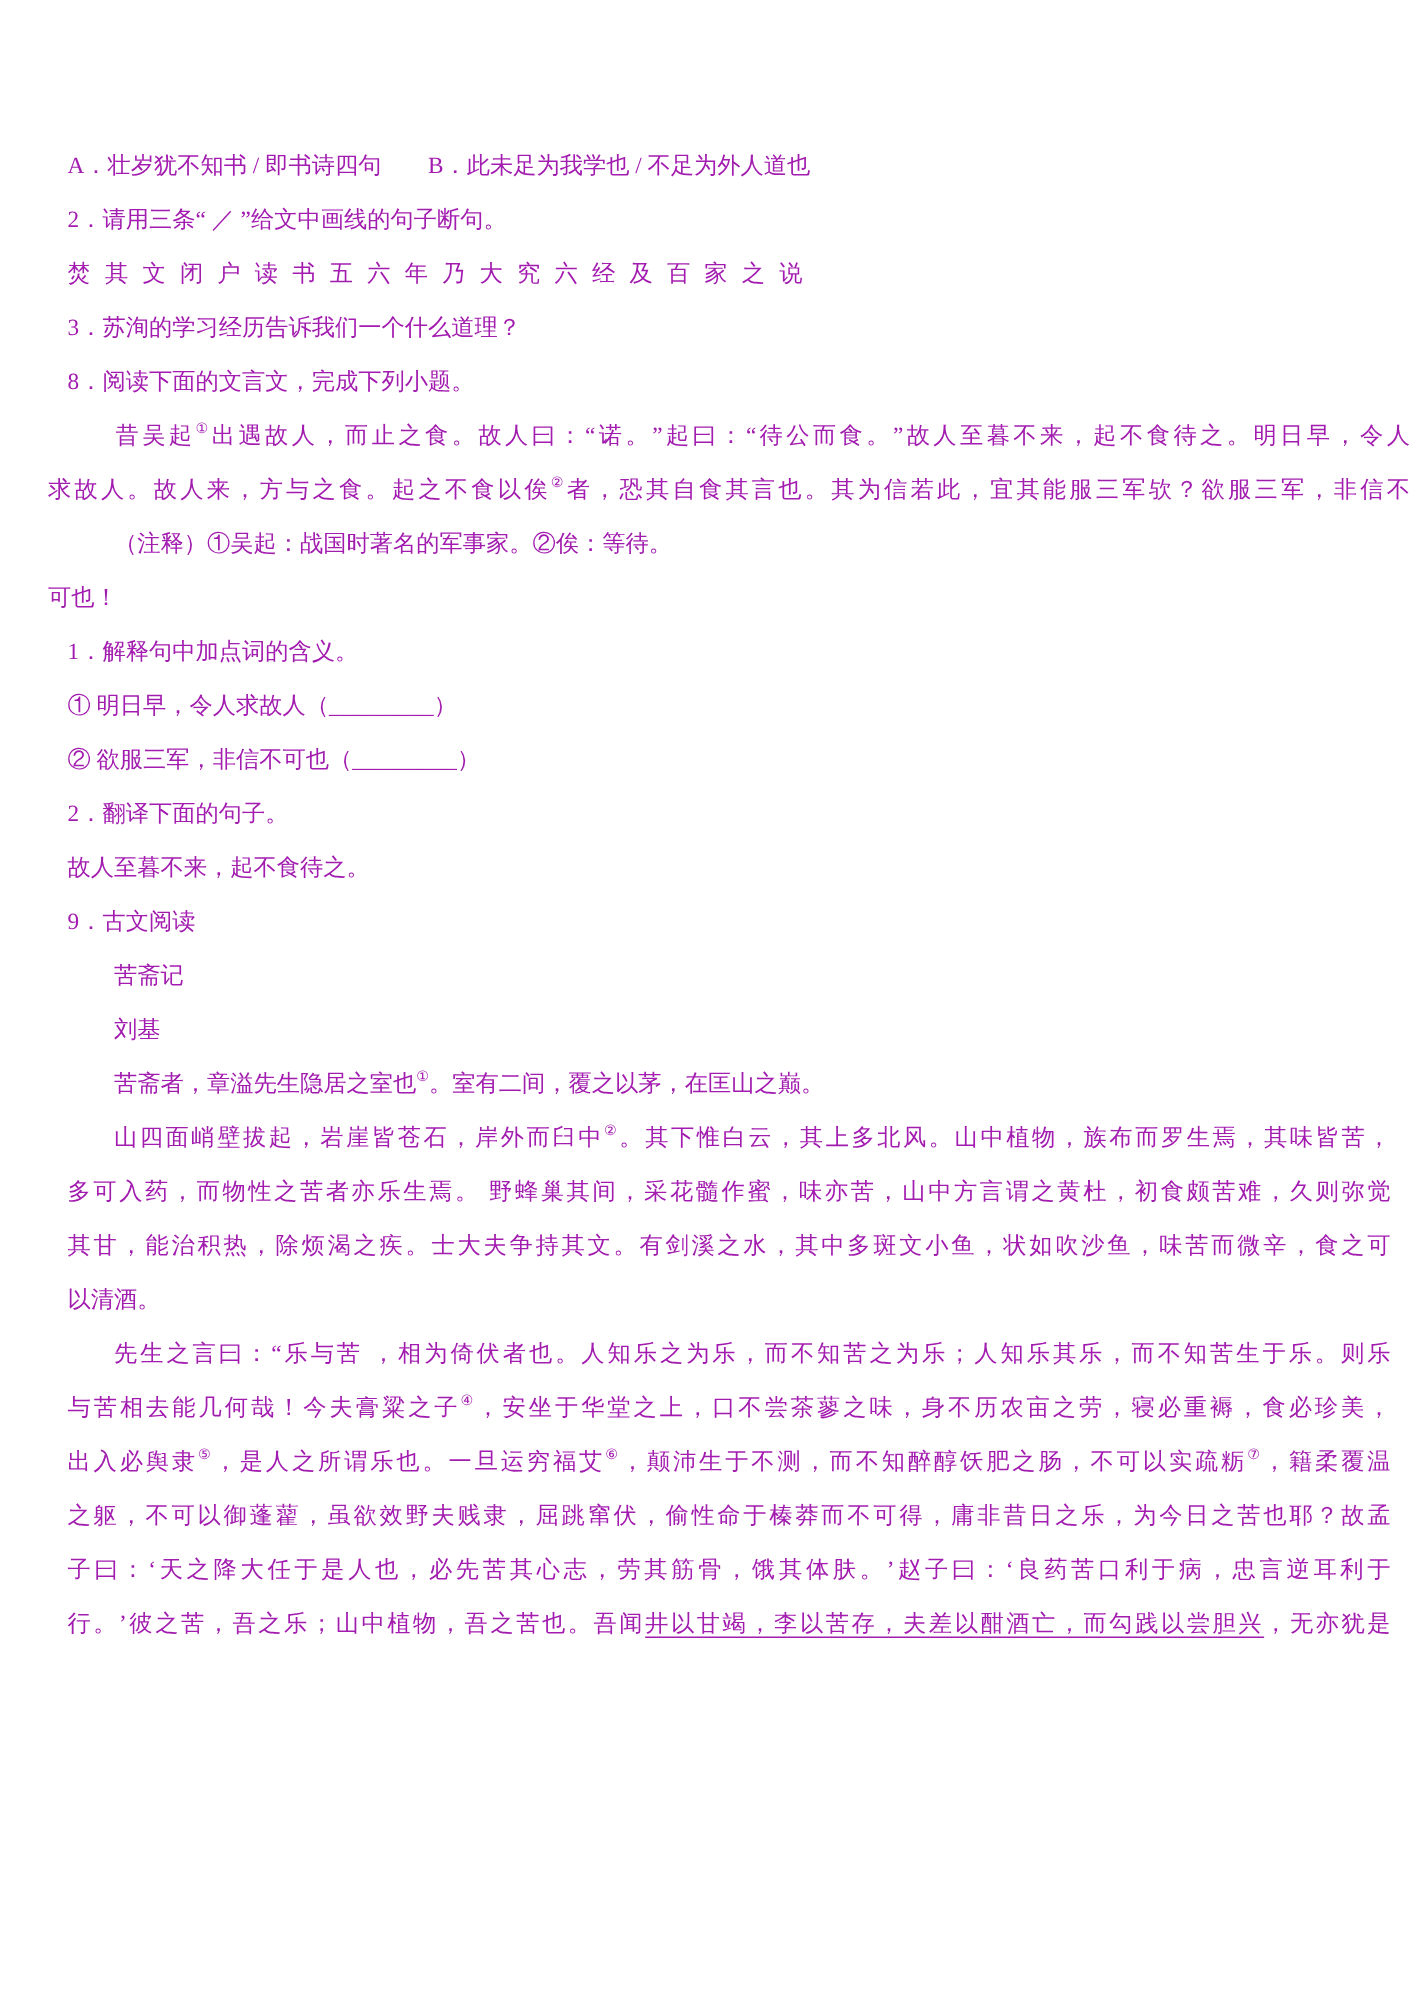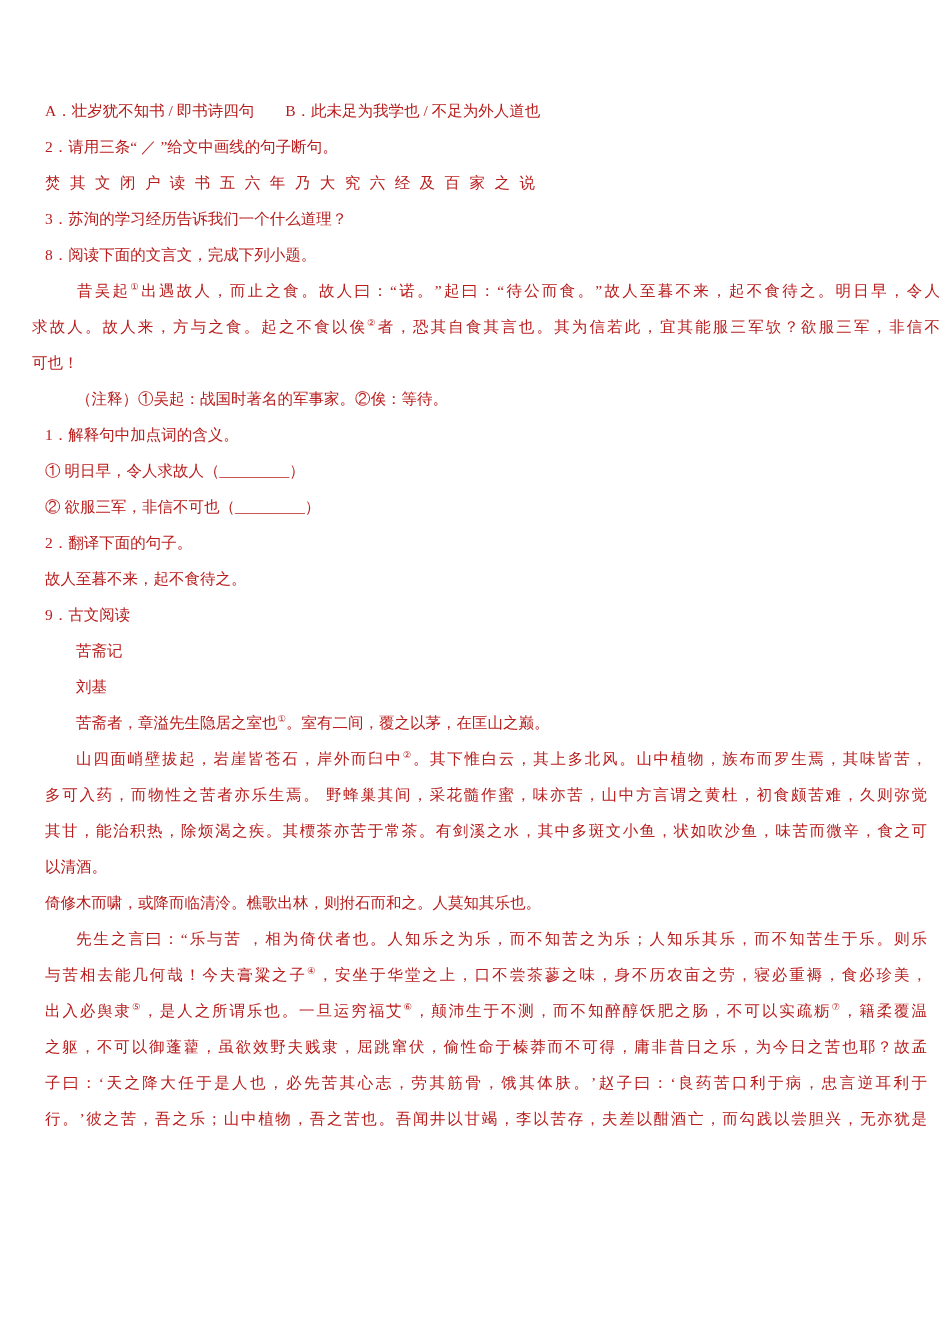--- a/index.html
+++ b/index.html
@@ -11,35 +11,36 @@
     overflow: hidden;
   }
   #doc {
     position: absolute;
     left: 45px;
     top: 93px;
     width: 882px;
     font-family: "Liberation Serif", "DejaVu Serif", serif;
     font-size: 15.5px;
     line-height: 36px;
-    color: #b91c1c;
+    color: #a21caf;
   }
   .line { white-space: pre-wrap; }
   .just { text-align: justify; text-align-last: justify; }
   .ind  { text-indent: 2em; }
   .wide { margin-left: -13px; margin-right: -13px; }
   .wide.ind { text-indent: 45px; }
   .spread { letter-spacing: 2.8px; }
   .sup {
     font-size: 9.5px;
     line-height: 0;
     vertical-align: super;
     letter-spacing: 0;
   }
   .ul {
+    text-decoration: underline;
     text-underline-offset: 4px;
     text-decoration-thickness: 1px;
   }
   .dot {
     font-size: 12px;
     line-height: 0;
     vertical-align: -2px;
   }
   .blank { letter-spacing: 0; }
 </style>
@@ -47,35 +48,34 @@
 <body>
 
 <div id="doc">
     <div class="line"><span>A．壮岁犹不知书 / 即书诗四句</span><span>　　</span><span>B．此未足为我学也 / 不足为外人道也</span></div>
     <div class="line"><span>2．请用三条“ ／ ”给文中画线的句子断句。</span></div>
     <div class="line spread"><span>焚 其 文 闭 户 读 书 五 六 年 乃 大 究 六 经 及 百 家 之 说</span></div>
     <div class="line"><span>3．苏洵的学习经历告诉我们一个什么道理？</span></div>
     <div class="line"><span>8．阅读下面的文言文，完成下列小题。</span></div>
     <div class="line just ind wide"><span>昔吴起</span><sup class="sup">①</sup><span>出遇故人，而止之食。故人曰：“诺。”起曰：“待公而食。”故人至暮不来，起不食待之。明日早，令人</span></div>
     <div class="line just wide"><span>求故人。故人来，方与之食。起之不食以俟</span><sup class="sup">②</sup><span>者，恐其自食其言也。其为信若此，宜其能服三军欤？欲服三军，非信不</span></div>
+    <div class="line ind"><span>（注释）①吴起：战国时著名的军事家。②俟：等待。</span></div>
     <div class="line wide"><span>可也！</span></div>
-    <div class="line ind"><span>（注释）①吴起：战国时著名的军事家。②俟：等待。</span></div>
     <div class="line"><span>1．解释句中加点词的含义。</span></div>
     <div class="line"><span>① 明日早，令人求故人（</span><span class="blank">_________</span><span>）</span></div>
     <div class="line"><span>② 欲服三军，非信不可也（</span><span class="blank">_________</span><span>）</span></div>
     <div class="line"><span>2．翻译下面的句子。</span></div>
     <div class="line"><span>故人至暮不来，起不食待之。</span></div>
     <div class="line"><span>9．古文阅读</span></div>
     <div class="line ind"><span>苦斋记</span></div>
     <div class="line ind"><span>刘基</span></div>
     <div class="line ind"><span>苦斋者，章溢先生隐居之室也</span><sup class="sup">①</sup><span>。室有二间，覆之以茅，在匡山之巅。</span></div>
     <div class="line just ind"><span>山四面峭壁拔起，岩崖皆苍石，岸外而臼中</span><sup class="sup">②</sup><span>。其下惟白云，其上多北风。山中植物，族布而罗生焉，其味皆苦，</span></div>
     <div class="line just"><span>多可入药，而物性之苦者亦乐生焉。 野蜂巢其间，采花髓作蜜，味亦苦，山中方言谓之黄杜，初食颇苦难，久则弥觉</span></div>
-    <div class="line just"><span>其甘，能治积热，除烦渴之疾。其槚茶亦苦于常茶。有剑溪之水，其中多斑文小鱼，状如吹沙鱼，味苦而微辛，食之可</span></div>
+    <div class="line just"><span>其甘，能治积热，除烦渴之疾。士大夫争持其文。有剑溪之水，其中多斑文小鱼，状如吹沙鱼，味苦而微辛，食之可</span></div>
     <div class="line"><span>以清酒。</span></div>
-    <div class="line"><span>倚修木而啸，或降而临清泠。樵歌出林，则拊石而和之。人莫知其乐也。</span></div>
     <div class="line just ind"><span>先生之言曰：“乐与苦 ，相为倚伏者也。人知乐之为乐，而不知苦之为乐；人知乐其乐，而不知苦生于乐。则乐</span></div>
     <div class="line just"><span>与苦相去能几何哉！今夫膏粱之子</span><sup class="sup">④</sup><span>，安坐于华堂之上，口不尝茶蓼之味，身不历农亩之劳，寝必重褥，食必珍美，</span></div>
     <div class="line just"><span>出入必舆隶</span><sup class="sup">⑤</sup><span>，是人之所谓乐也。一旦运穷福艾</span><sup class="sup">⑥</sup><span>，颠沛生于不测，而不知醉醇饫肥之肠，不可以实疏粝</span><sup class="sup">⑦</sup><span>，籍柔覆温</span></div>
     <div class="line just"><span>之躯，不可以御蓬藋，虽欲效野夫贱隶，屈跳窜伏，偷性命于榛莽而不可得，庸非昔日之乐，为今日之苦也耶？故孟</span></div>
     <div class="line just"><span>子曰：‘天之降大任于是人也，必先苦其心志，劳其筋骨，饿其体肤。’赵子曰：‘良药苦口利于病，忠言逆耳利于</span></div>
     <div class="line just"><span>行。’彼之苦，吾之乐；山中植物，吾之苦也。吾闻</span><span class="ul">井以甘竭，李以苦存，夫差以酣酒亡，而勾践以尝胆兴</span><span>，无亦犹是</span></div>
   </div>
 
 </body></html>

